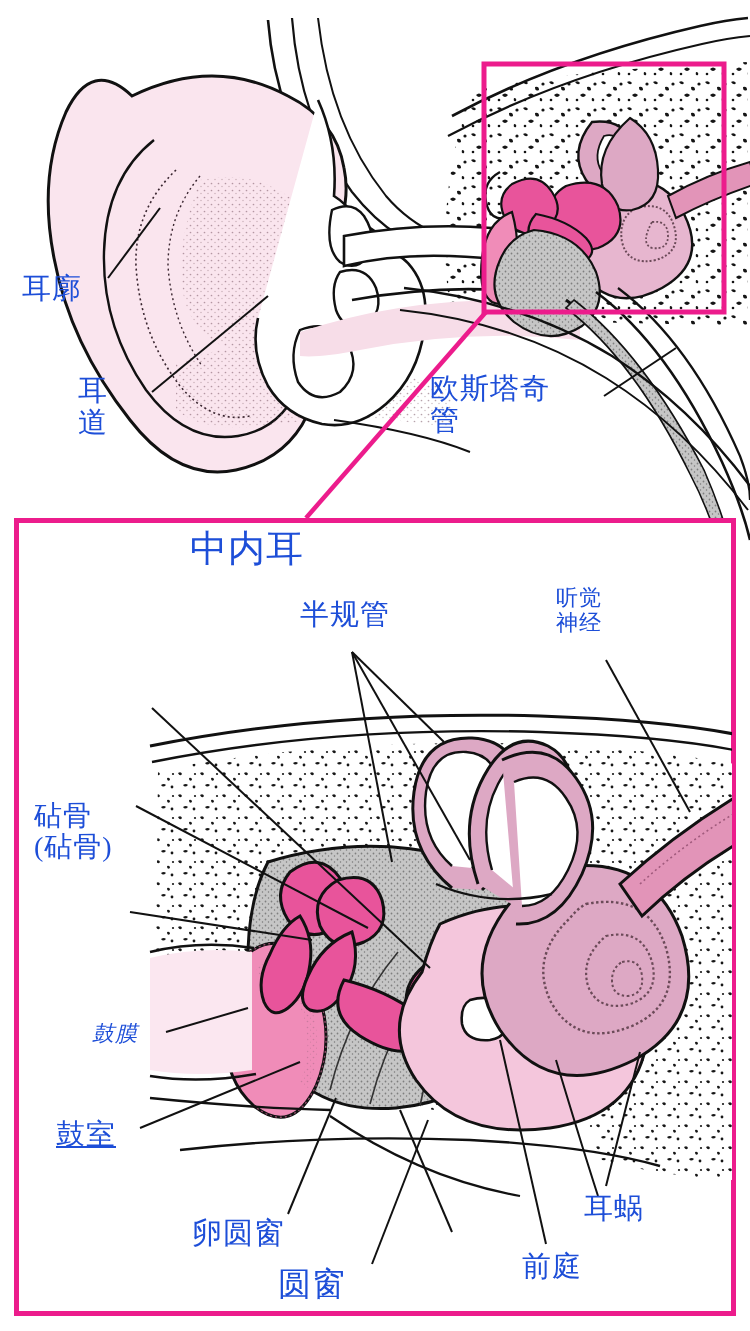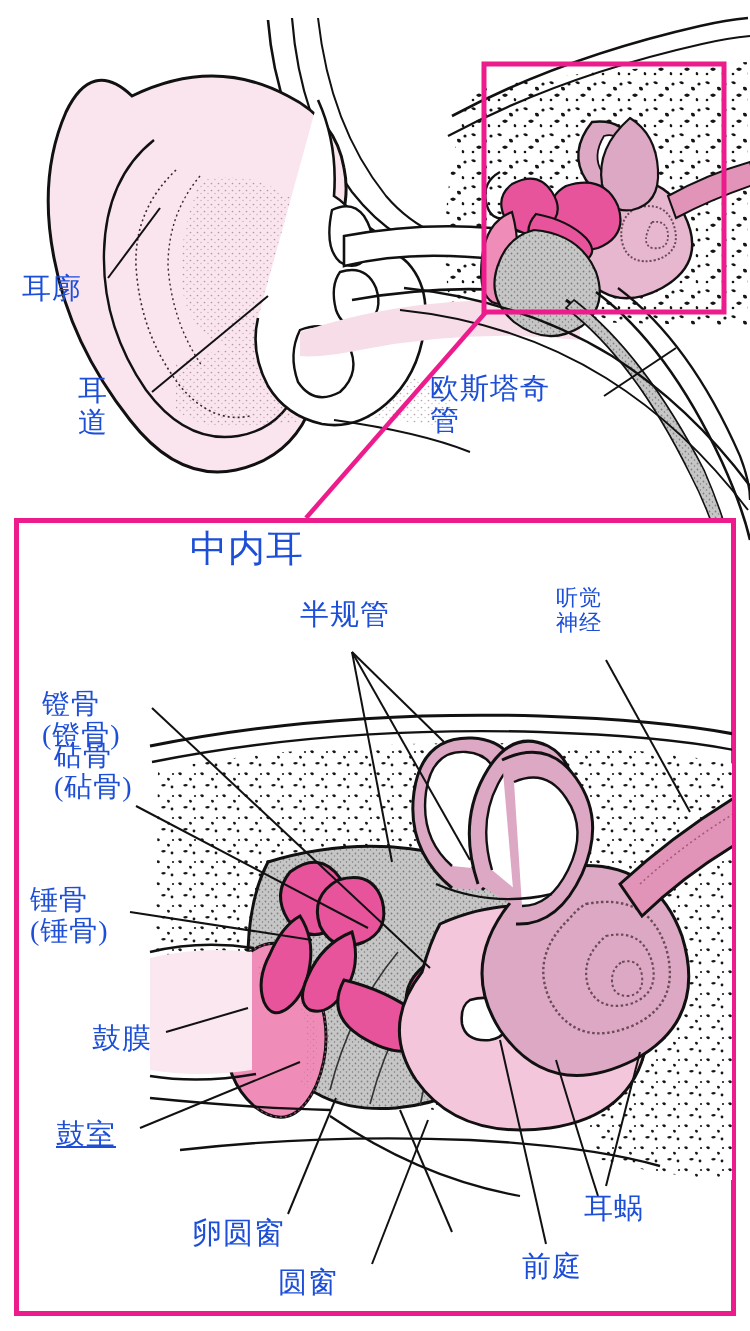--- a/index.html
+++ b/index.html
@@ -254,26 +254,22 @@
   <div class="lbl" style="left:78px;top:374px;font-size:29px;">耳
 道</div>
   <div class="lbl" style="left:430px;top:372px;font-size:29px;">欧斯塔奇
 管</div>
 
   <div class="lbl" style="left:190px;top:528px;font-size:37px;">中内耳</div>
 
   <div class="lbl" style="left:300px;top:598px;font-size:29px;">半规管</div>
   <div class="lbl" style="left:556px;top:586px;font-size:22px;">听觉
 神经</div>
-  <div class="lbl" style="left:42px;top:688px;font-size:28px;">镫骨
-(镫骨)</div>
-  <div class="lbl" style="left:34px;top:740px;font-size:28px;margin-left:20px;">砧骨
+  <div class="lbl" style="left:34px;top:800px;font-size:28px;">砧骨
 (砧骨)</div>
-  <div class="lbl" style="left:30px;top:884px;font-size:28px;">锤骨
-(锤骨)</div>
-  <div class="lbl" style="left:92px;top:1022px;font-size:29px;">鼓膜</div>
+  <div class="lbl" style="left:92px;top:1022px;font-size:22px;font-style:italic;">鼓膜</div>
   <div class="lbl" style="left:56px;top:1118px;font-size:29px;text-decoration:underline;">鼓室</div>
   <div class="lbl" style="left:192px;top:1216px;font-size:30px;">卵圆窗</div>
-  <div class="lbl" style="left:278px;top:1266px;font-size:29px;">圆窗</div>
+  <div class="lbl" style="left:278px;top:1266px;font-size:33px;">圆窗</div>
   <div class="lbl" style="left:584px;top:1192px;font-size:29px;">耳蜗</div>
   <div class="lbl" style="left:522px;top:1250px;font-size:29px;">前庭</div>
 
 </div>
 
 </body></html>

